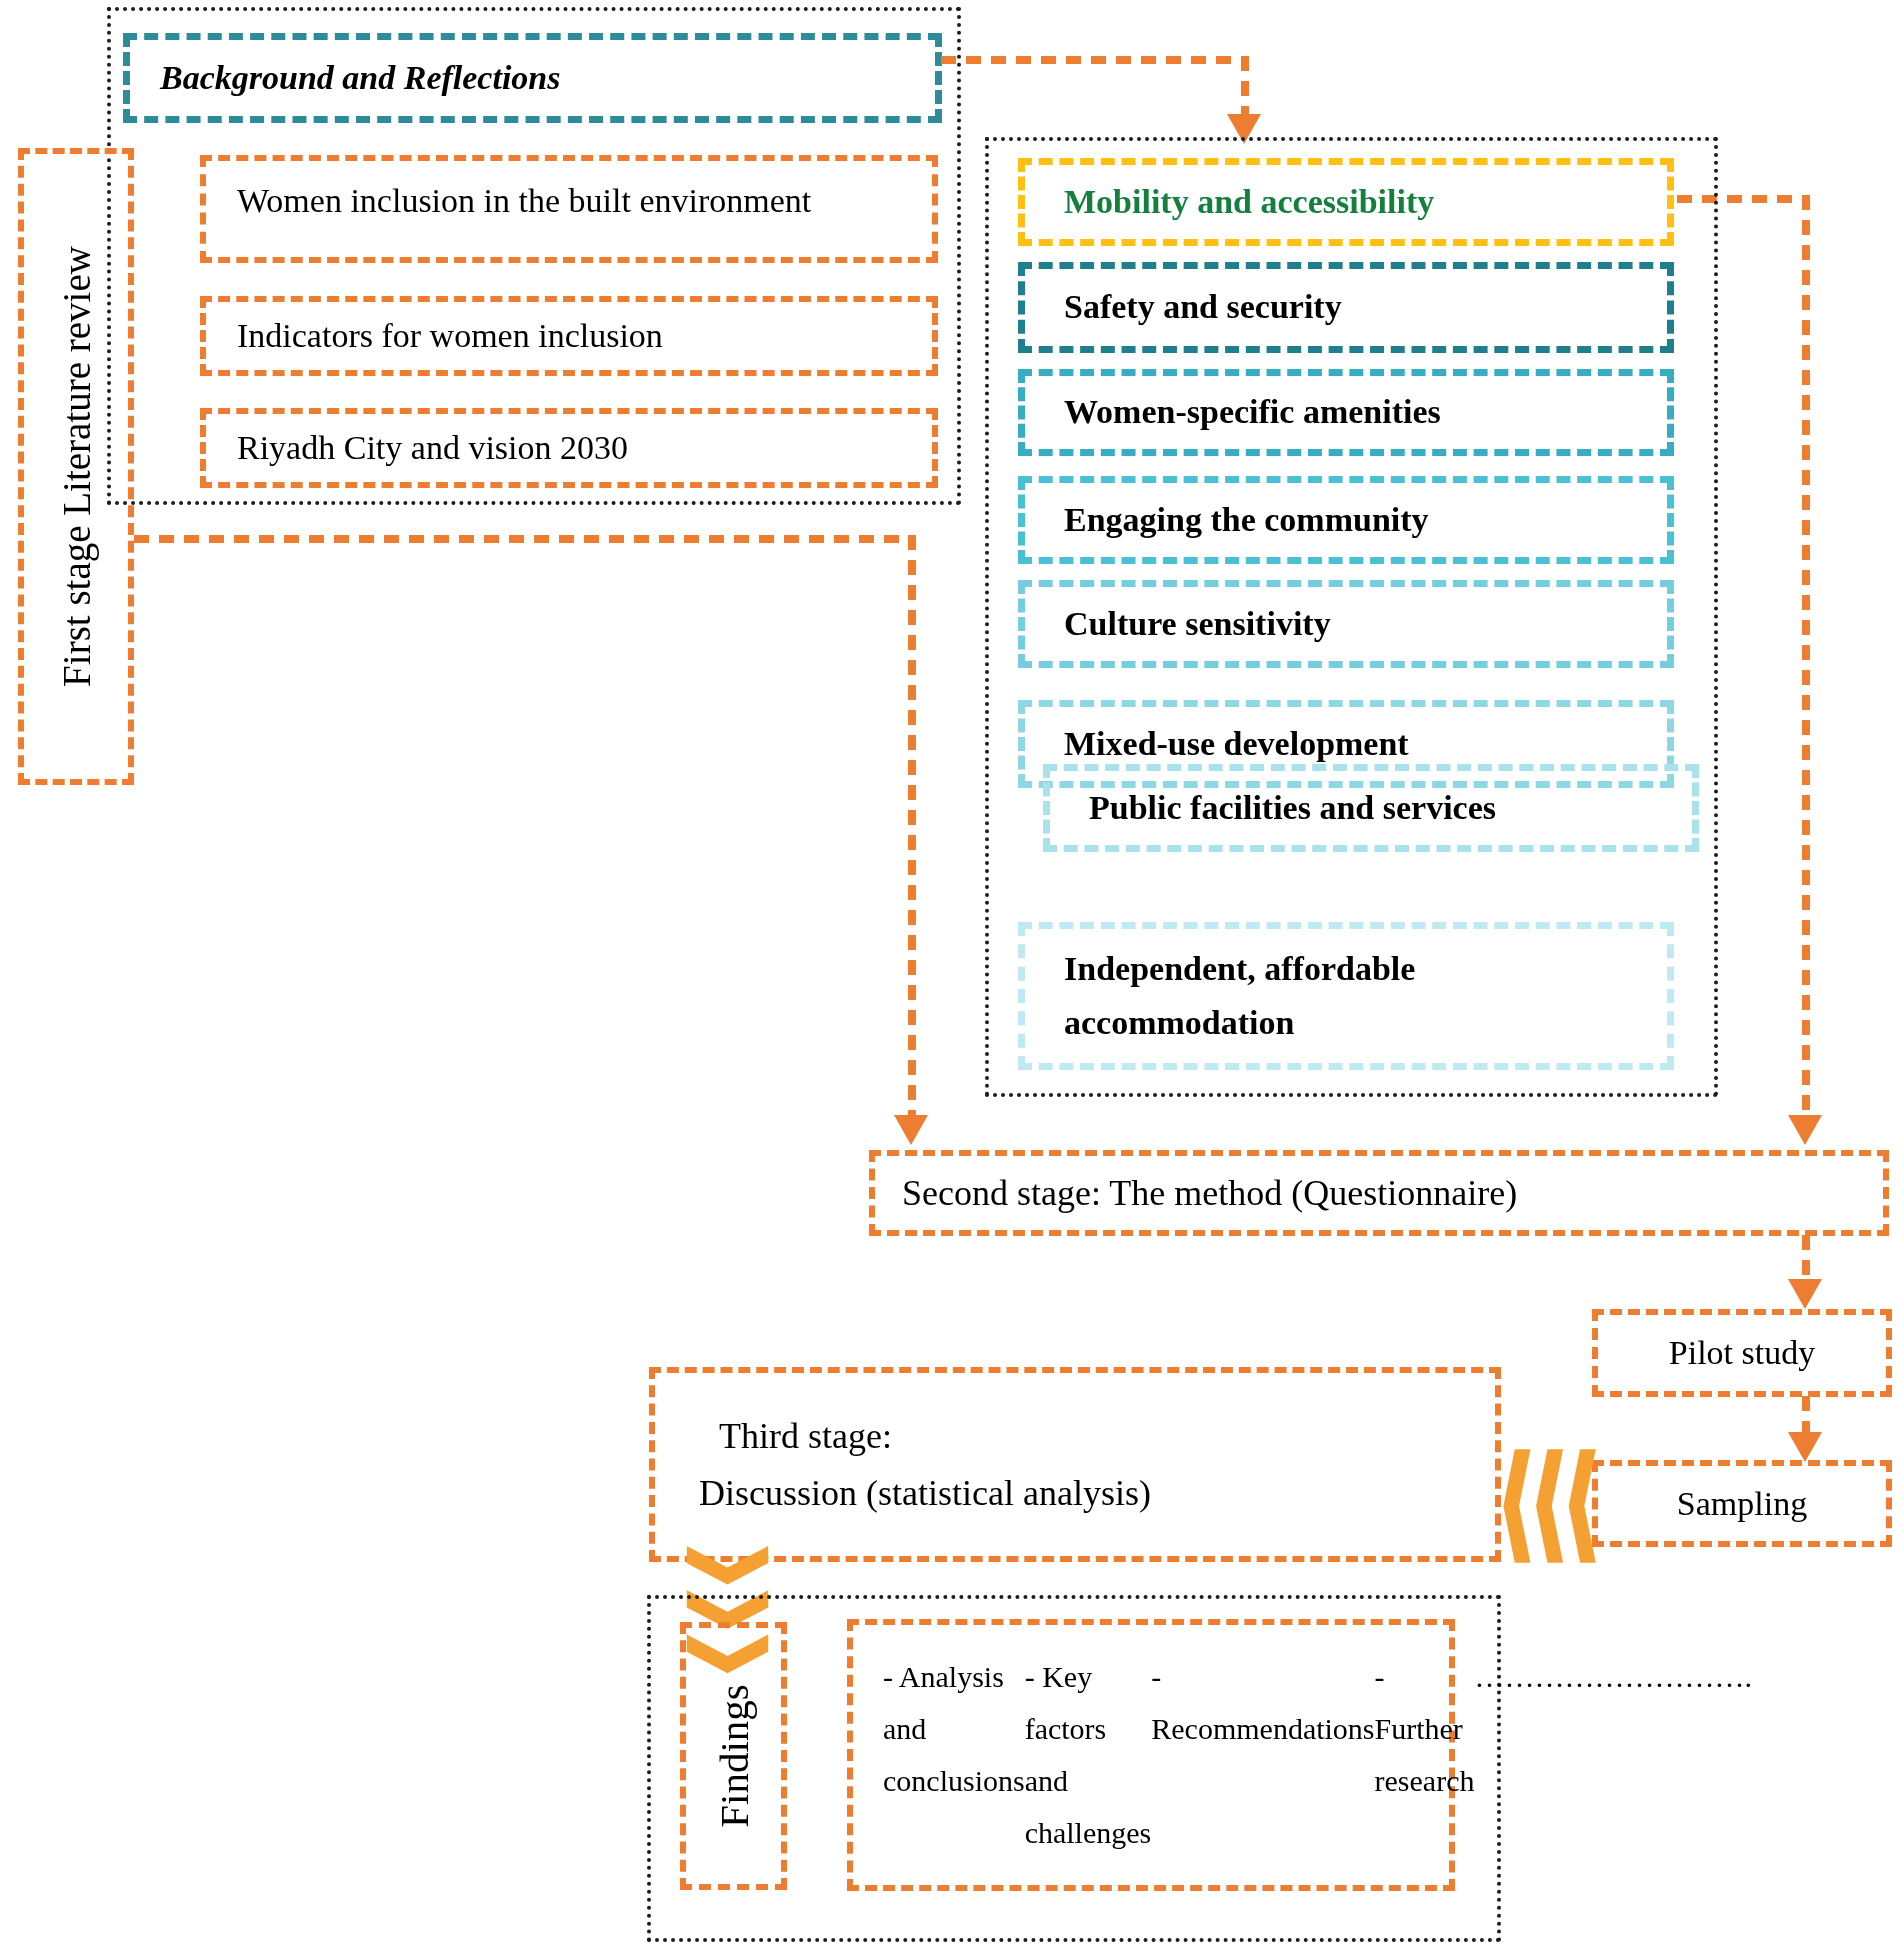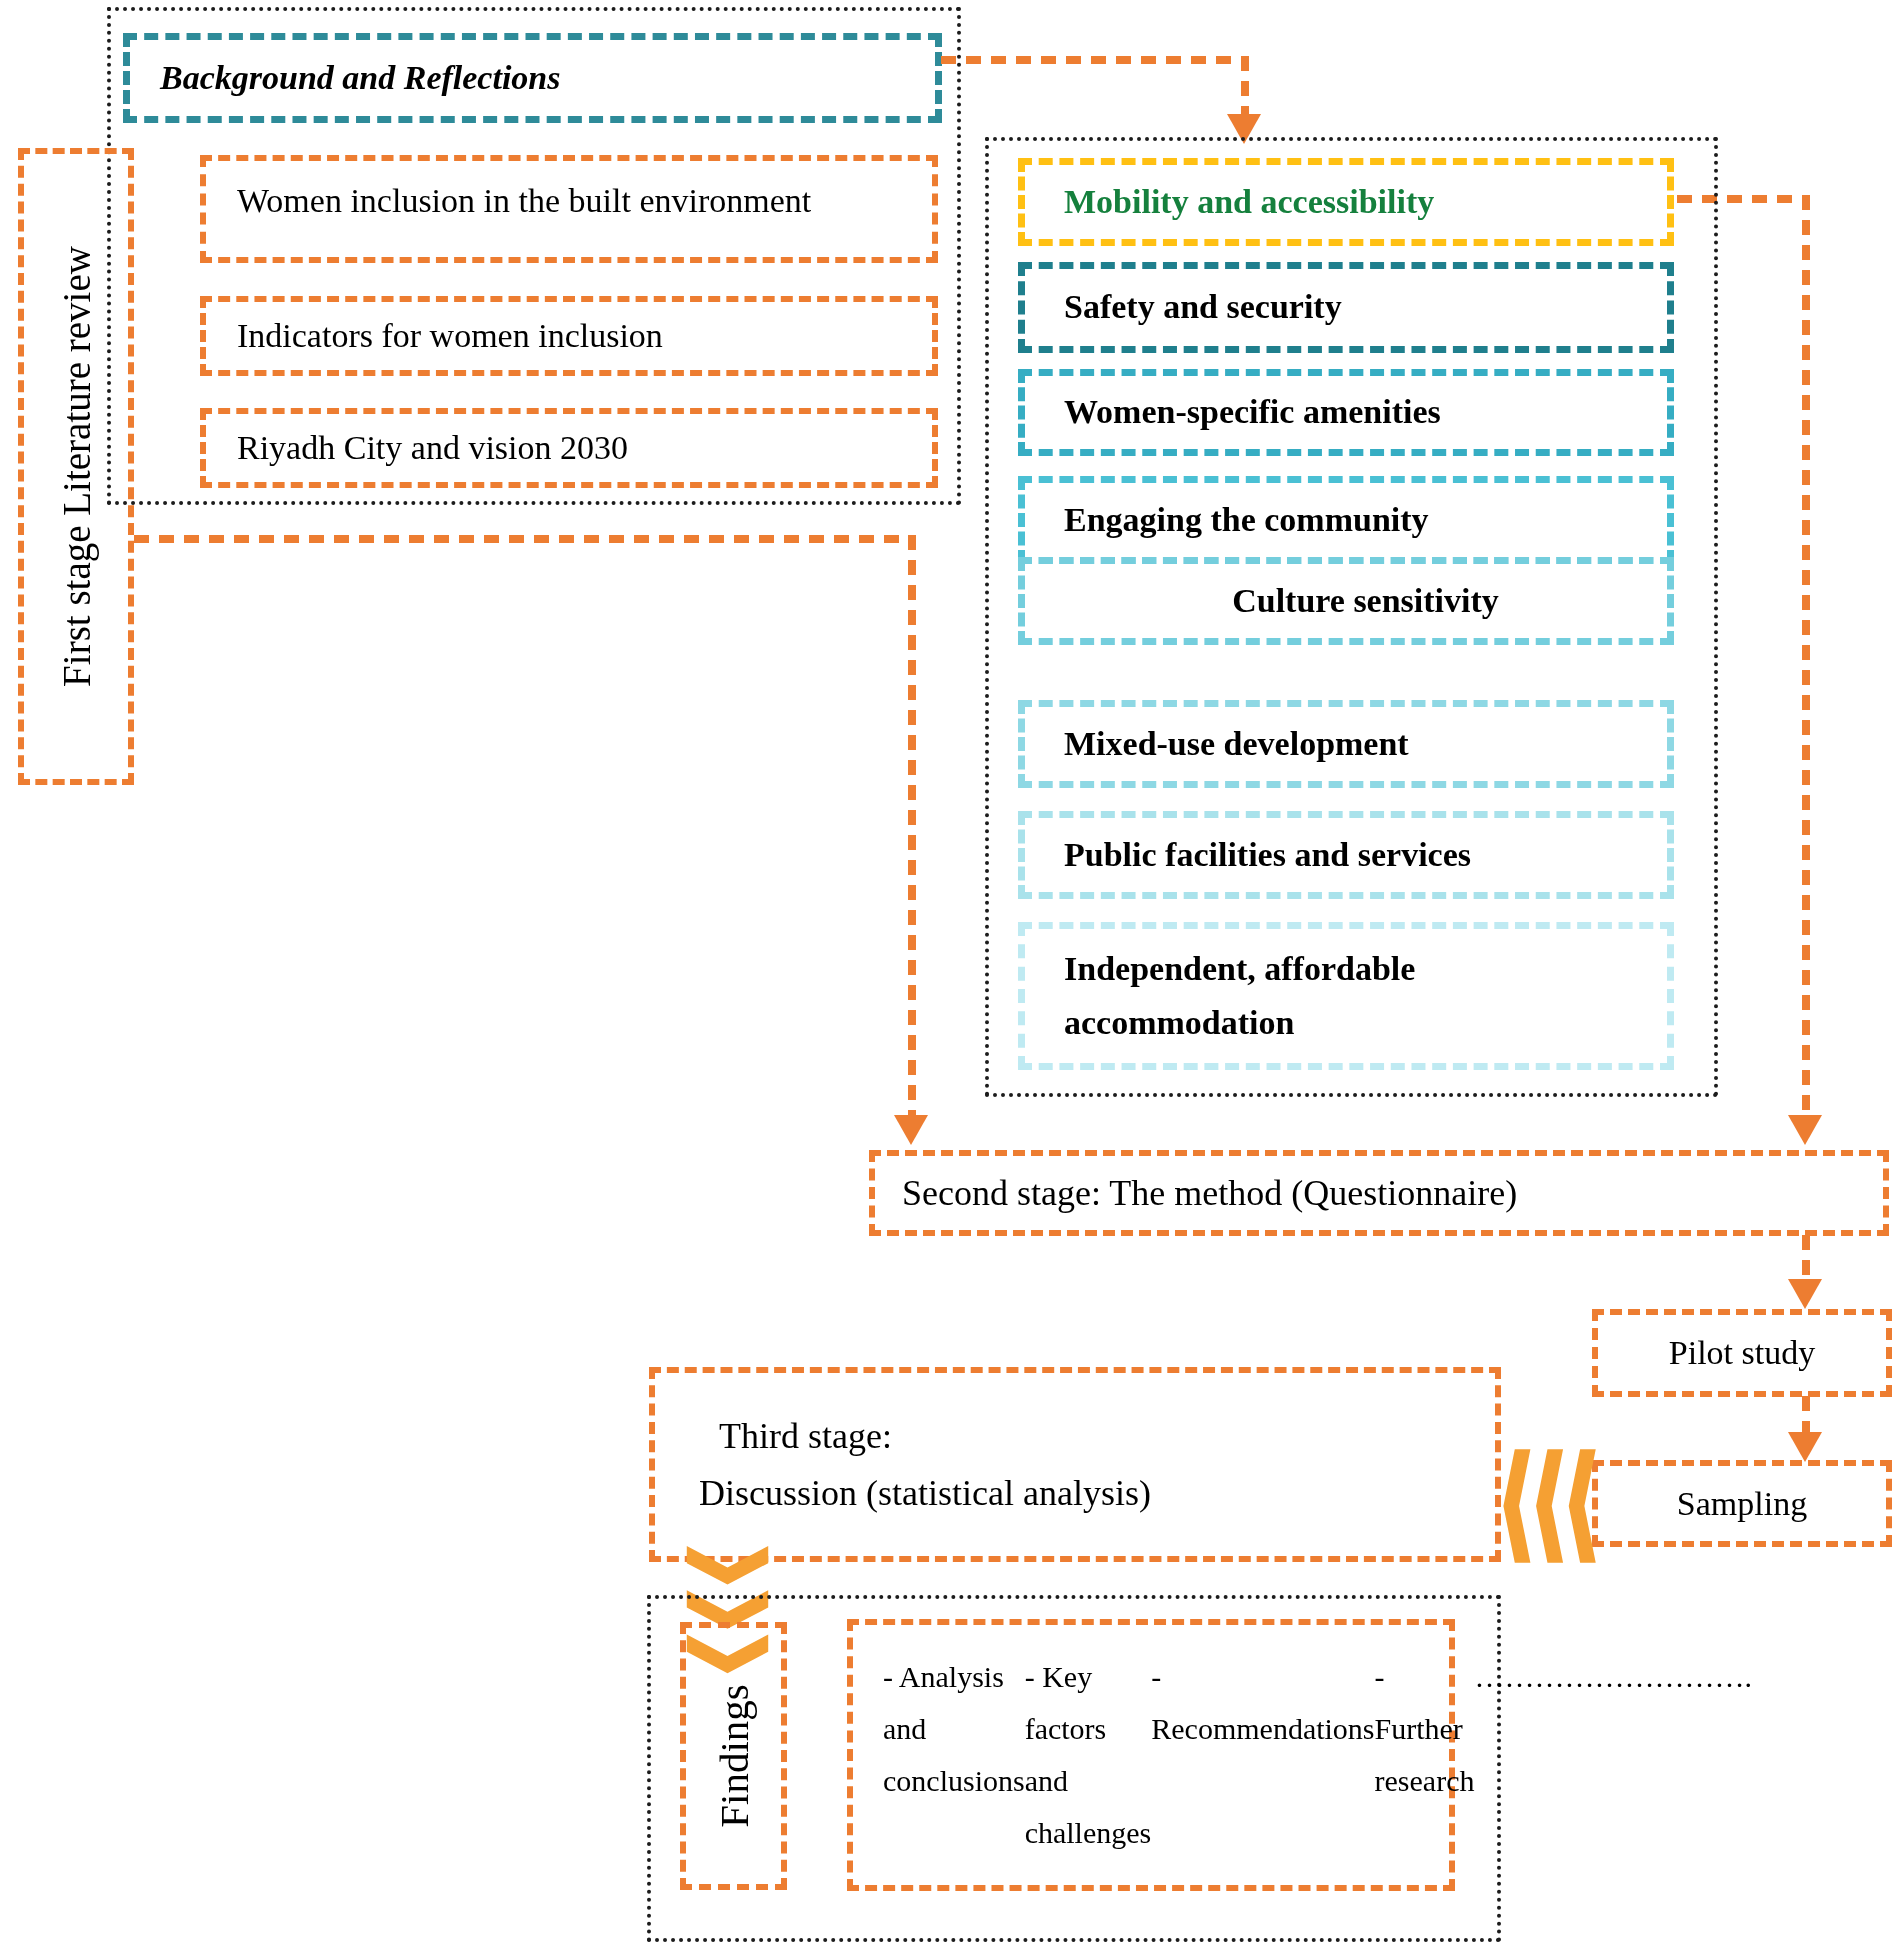--- a/index.html
+++ b/index.html
@@ -92,27 +92,27 @@
   </div>
   <div class="ind-row" style="top: 262px; height: 91px; border-color: rgb(31, 127, 141);">
     <span>Safety and security</span>
   </div>
   <div class="ind-row" style="top: 369px; height: 87px; border-color: rgb(54, 173, 195);">
     <span>Women-specific amenities</span>
   </div>
   <div class="ind-row" style="top: 476px; height: 88px; border-color: rgb(74, 192, 212);">
     <span>Engaging the community</span>
   </div>
-  <div class="ind-row" style="top: 557px; height: 88px; border-color: rgb(116, 206, 221); justify-content: center;">
+  <div class="ind-row" style="top: 580px; height: 88px; border-color: rgb(116, 206, 221);">
     <span>Culture sensitivity</span>
   </div>
   <div class="ind-row" style="top: 700px; height: 88px; border-color: rgb(142, 216, 228);">
     <span>Mixed-use development</span>
   </div>
-  <div class="ind-row" style="top: 811px; height: 88px; border-color: rgb(169, 226, 235);">
+  <div class="ind-row" style="top: 764px; height: 88px; border-color: rgb(169, 226, 235); margin-left: 25px;">
     <span>Public facilities and services</span>
   </div>
   <div class="ind-row" style="top: 922px; height: 148px; padding-right: 100px; border-color: rgb(191, 234, 242);">
     <span>Independent, affordable accommodation</span>
   </div>
 
   <div class="abs dash-orange" style="left:869px;top:1150px;width:1020px;height:86px;display:flex;align-items:center;padding-left:27px;">
     <span class="stage-line">Second stage: The method (Questionnaire)</span>
   </div>
 

